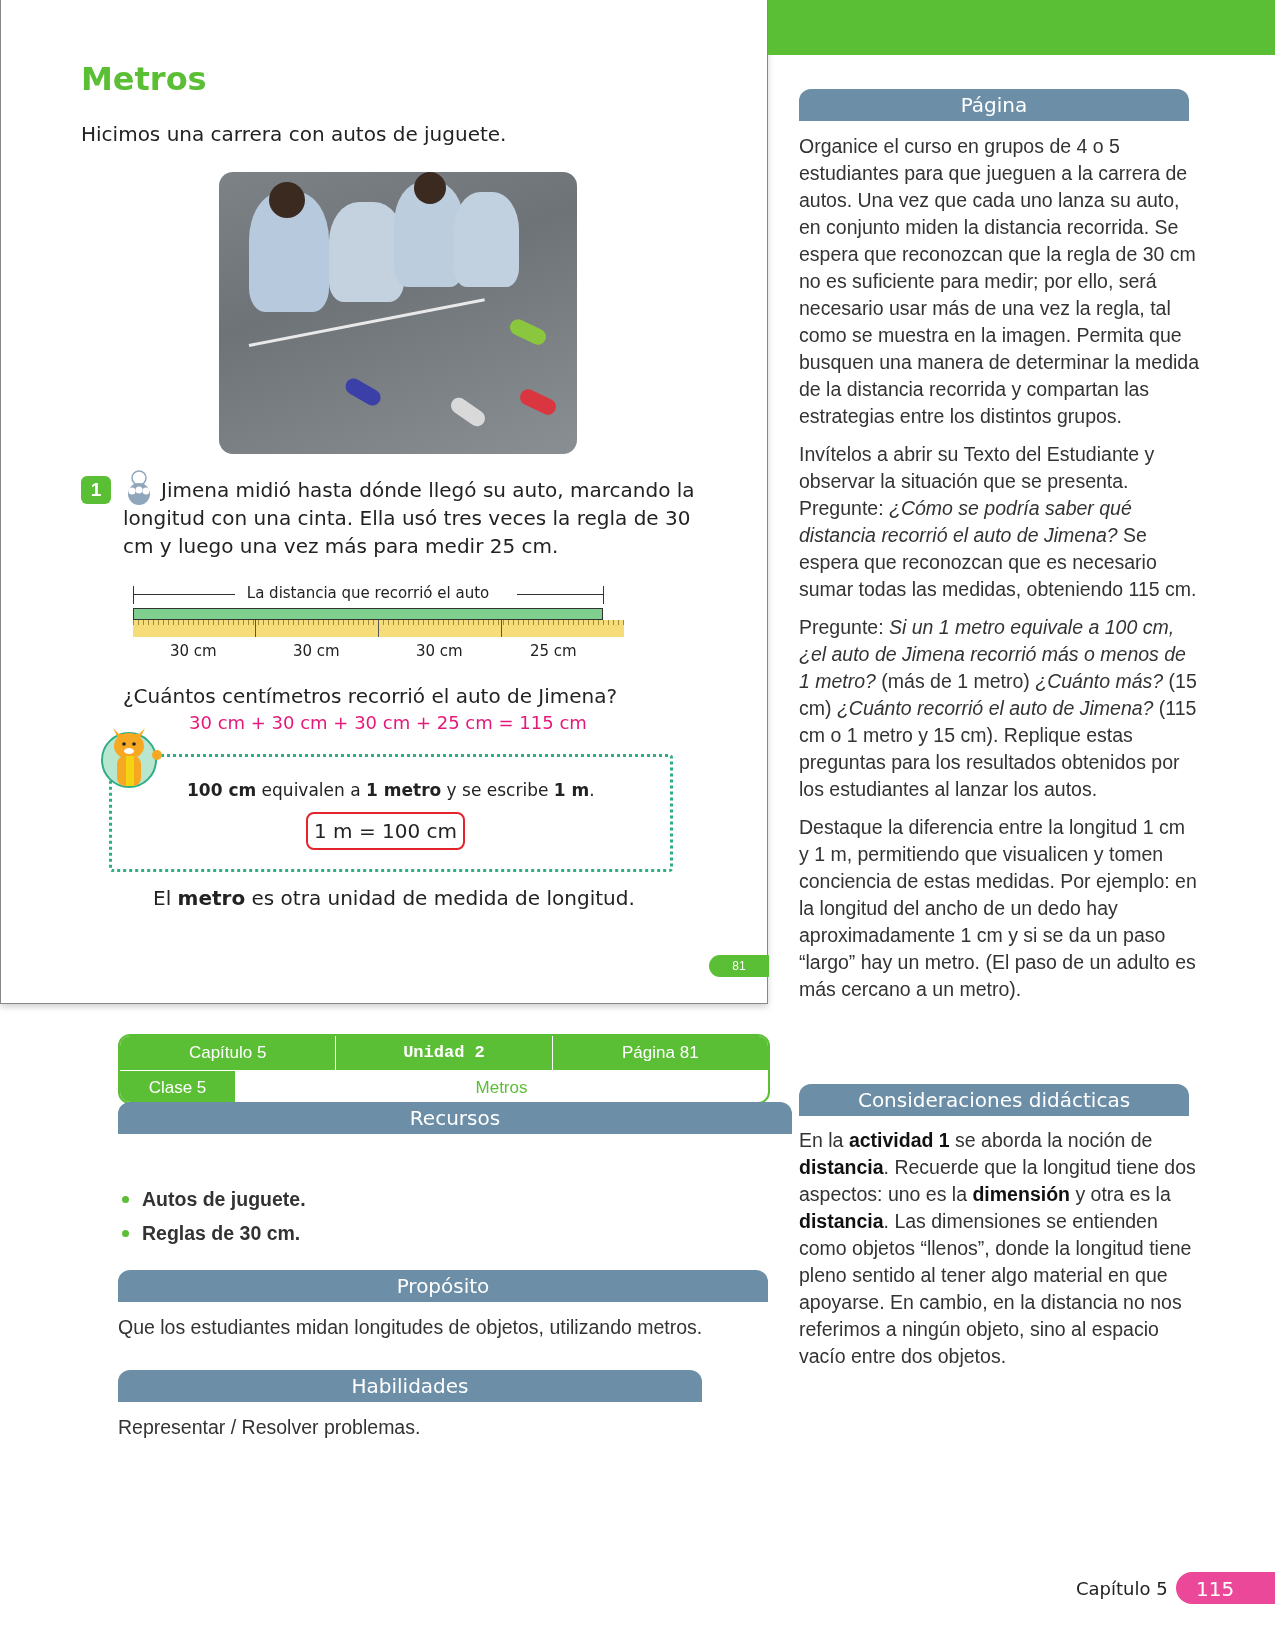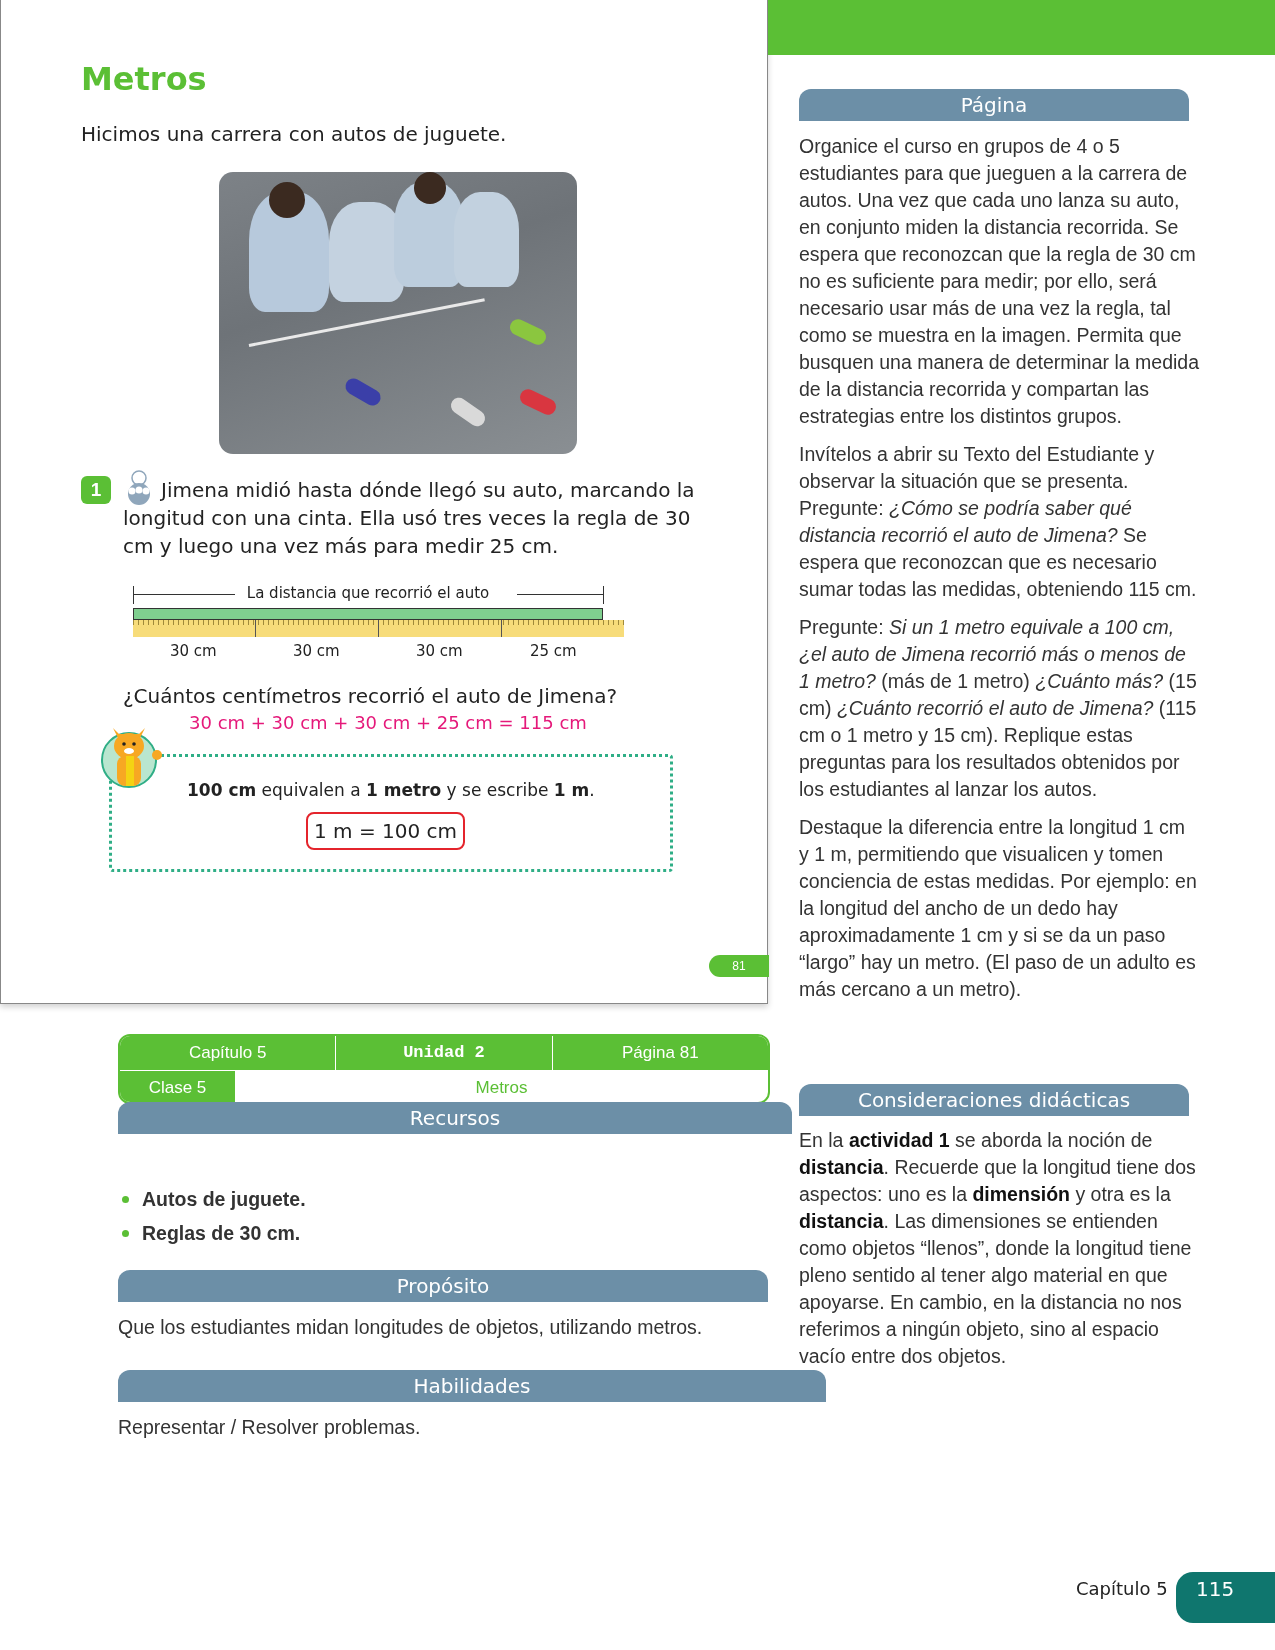--- a/index.html
+++ b/index.html
@@ -68,21 +68,21 @@
   .info-row2 { display: flex; height: 42px; font-size: 17px; border-top: 1px solid #fff; justify-content: flex-end; }
   .info-row2 .cls { width: 115px; background: #5bbf35; color: #fff; text-align: center; line-height: 34px; }
   .info-row2 .ttl { flex: 1; color: #5bbf35; text-align: center; line-height: 34px; }
 
   .l-text { position: absolute; left: 118px; font-size: 19.5px; color: #333; font-family: "Liberation Sans", sans-serif; }
   .bullet-list { list-style: none; }
   .bullet-list li { position: relative; padding-left: 24px; line-height: 34px; }
   .bullet-list li::before { content: ""; position: absolute; left: 4px; top: 14px; width: 7px; height: 7px; border-radius: 50%; background: #5bbf35; }
 
   .footer-chap { position: absolute; left: 1076px; top: 1578px; font-size: 18px; font-family: "DejaVu Sans", sans-serif; color: #222; }
-  .footer-page { position: absolute; left: 1176px; top: 1572px; width: 99px; height: 51px; background: #0f766e; color: #fff; font-size: 20px; line-height: 34px; padding-left: 20px; border-radius: 17px 0 0 17px; font-family: "DejaVu Sans", sans-serif; }
+  .footer-page { position: absolute; left: 1176px; top: 1572px; width: 99px; height: 32px; background: #ec4899; color: #fff; font-size: 20px; line-height: 34px; padding-left: 20px; border-radius: 17px 0 0 17px; font-family: "DejaVu Sans", sans-serif; }
 </style>
 </head>
 <body>
 
 <div class="student-page">
   <div class="sp-title">Metros</div>
   <div class="sp-intro">Hicimos una carrera con autos de juguete.</div>
 
   <div class="photo">
     <div class="kid" style="left:30px;top:20px;width:80px;height:120px;background:#b7c9dc;"></div>
@@ -142,20 +142,23 @@
       <circle cx="25" cy="26" r="1.8" fill="#222"></circle>
       <circle cx="35" cy="26" r="1.8" fill="#222"></circle>
       <ellipse cx="30" cy="33" rx="5" ry="3" fill="#fff"></ellipse>
       <circle cx="58" cy="37" r="5" fill="#f7a823"></circle>
     </svg>
   </div>
   <div class="note-line">
     <b>100 cm</b><span> equivalen a </span><b>1 metro</b><span> y se escribe </span><b>1 m</b><span>.</span>
   </div>
   <div class="formula">1 m = 100 cm</div>
+  <div class="sp-closing">
+    <span>El </span><b>metro</b><span> es otra unidad de medida de longitud.</span>
+  </div>
   <div class="sp-pagenum">81</div>
 </div>
 
 <div class="top-band"></div>
 
 <div class="sec-bar" style="left:799px;top:89px;width:390px;">Página</div>
 <div class="r-text" style="top:133px;">
   <p>Organice el curso en grupos de 4 o 5 estudiantes para que jueguen a la carrera de autos. Una vez que cada uno lanza su auto, en conjunto miden la distancia recorrida. Se espera que reconozcan que la regla de 30 cm no es suficiente para medir; por ello, será necesario usar más de una vez la regla, tal como se muestra en la imagen. Permita que busquen una manera de determinar la medida de la distancia recorrida y compartan las estrategias entre los distintos grupos.</p>
   <p><span>Invítelos a abrir su Texto del Estudiante y observar la situación que se presenta. Pregunte: </span><i>¿Cómo se podría saber qué distancia recorrió el auto de Jimena?</i><span> Se espera que reconozcan que es necesario sumar todas las medidas, obteniendo 115 cm.</span></p>
   <p><span>Pregunte: </span><i>Si un 1 metro equivale a 100 cm, ¿el auto de Jimena recorrió más o menos de 1 metro?</i><span> (más de 1 metro) </span><i>¿Cuánto más?</i><span> (15 cm) </span><i>¿Cuánto recorrió el auto de Jimena?</i><span> (115 cm o 1 metro y 15 cm). Replique estas preguntas para los resultados obtenidos por los estudiantes al lanzar los autos.</span></p>
@@ -181,17 +184,17 @@
 
 <div class="sec-bar" style="left:118px;top:1102px;width:674px;">Recursos</div>
 <ul class="l-text bullet-list" style="top:1182px;font-weight:bold;">
   <li>Autos de juguete.</li>
   <li>Reglas de 30 cm.</li>
 </ul>
 
 <div class="sec-bar" style="left:118px;top:1270px;width:650px;">Propósito</div>
 <div class="l-text" style="top:1316px;">Que los estudiantes midan longitudes de objetos, utilizando metros.</div>
 
-<div class="sec-bar" style="left:118px;top:1370px;width:708px;">Habilidades</div>
+<div class="sec-bar" style="left:118px;top:1370px;width:584px;">Habilidades</div>
 <div class="l-text" style="top:1416px;">Representar / Resolver problemas.</div>
 
 <div class="footer-chap">Capítulo 5</div>
 <div class="footer-page">115</div>
 
 </body></html>

